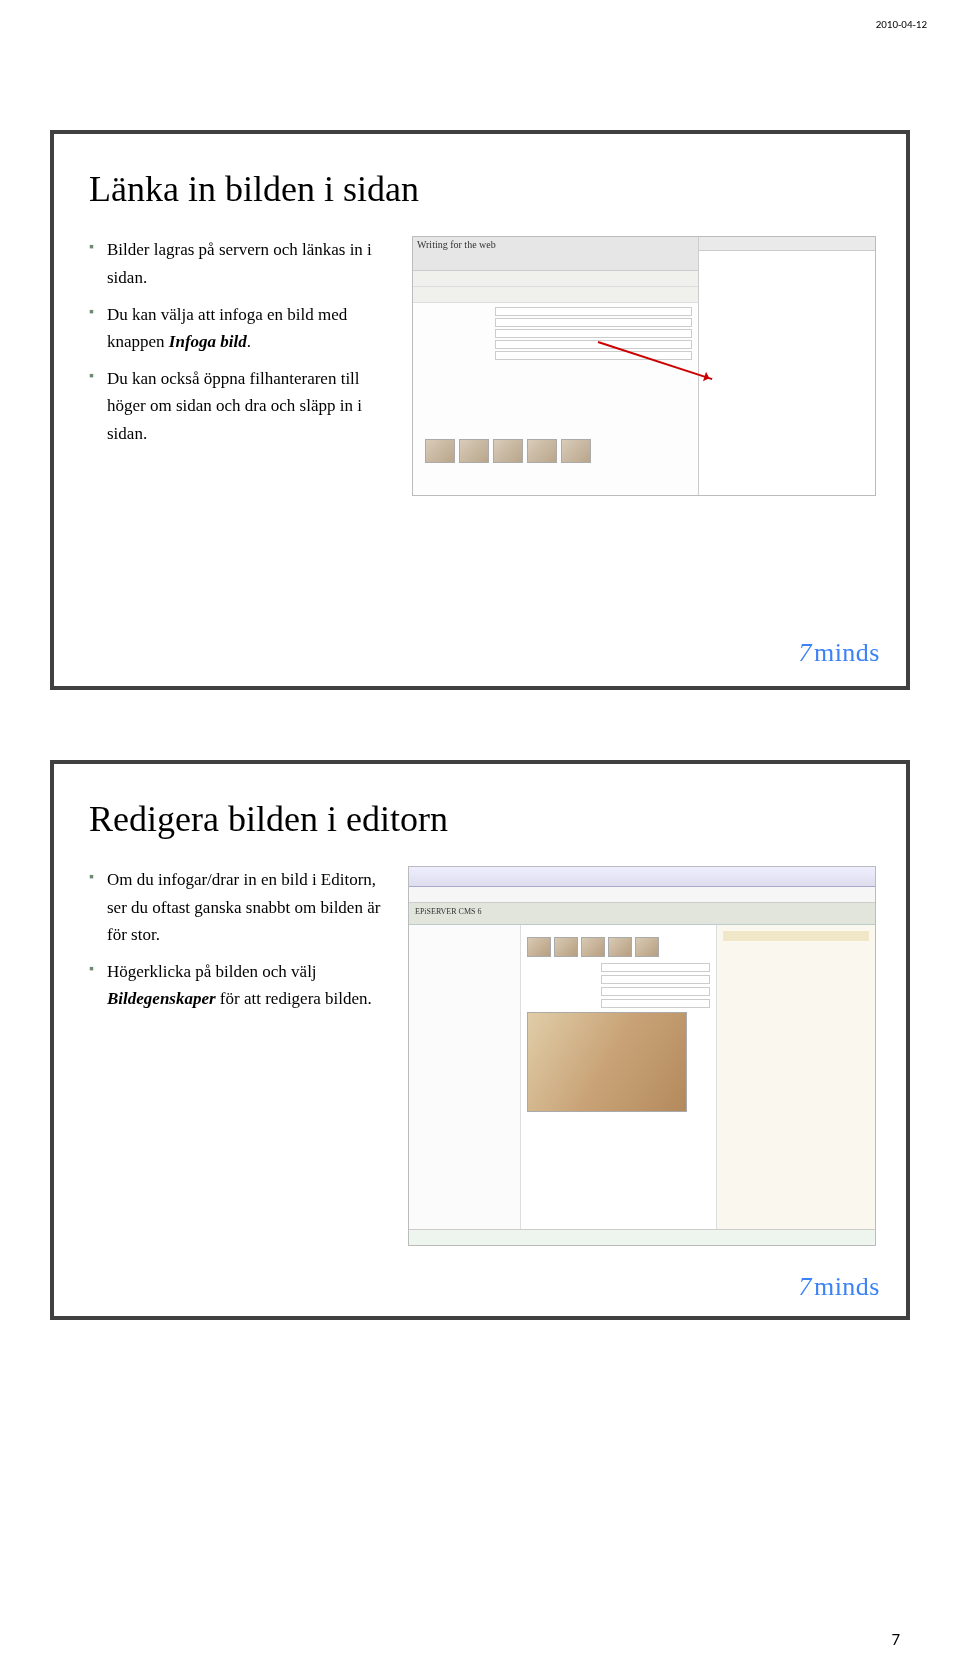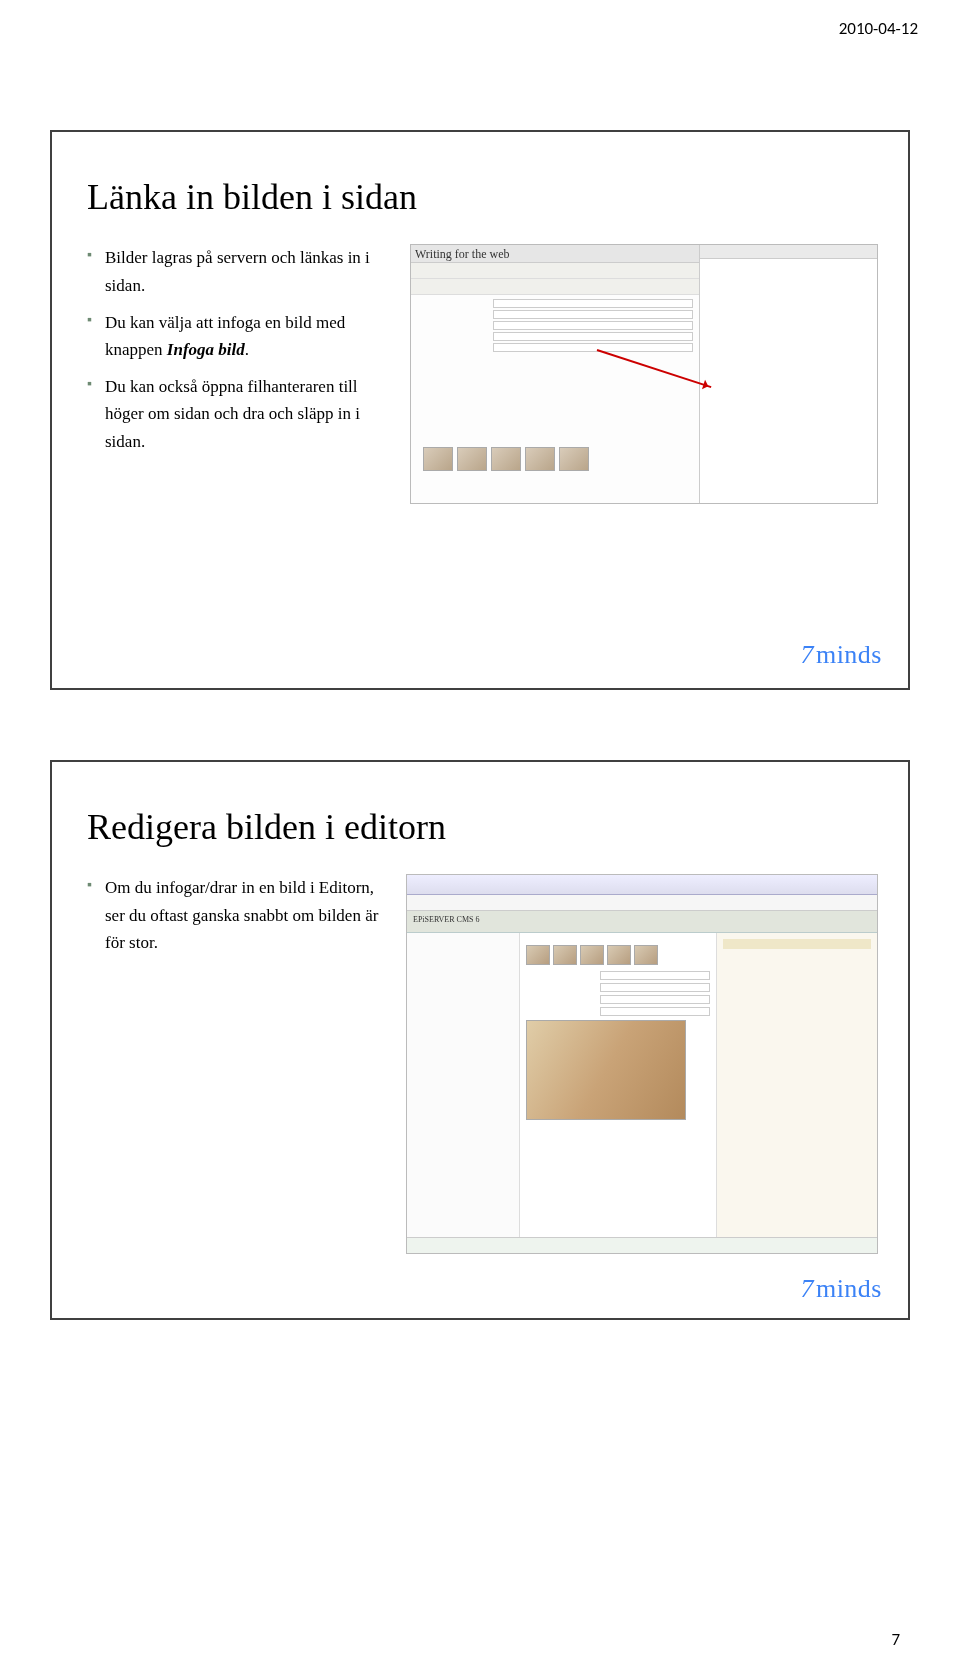--- a/index.html
+++ b/index.html
@@ -8,38 +8,38 @@
     font-family: Georgia, 'Times New Roman', serif;
     color: #000;
     width: 960px;
     height: 1680px;
     position: relative;
     padding: 40px 50px;
   }
   .header-date {
     position: absolute;
     top: 18px;
-    right: 42px;
+    right: 33px;
     font-family: Calibri, Arial, sans-serif;
-    font-size: 17px;
+    font-size: 11px;
     margin-left: 8px;
   }
   .page-number {
     position: absolute;
     bottom: 30px;
     right: 60px;
     font-family: Calibri, Arial, sans-serif;
     font-size: 17px;
   }
   .slide-card {
-    border: 2px solid #404040;
+    border: 4px solid #404040;
     background: #fff;
     margin-top: 70px;
     margin-bottom: 60px;
-    padding: 45px 30px 28px 35px;
+    padding: 35px 30px 28px 35px;
     position: relative;
     min-height: 560px;
   }
   .slide-card.first { margin-top: 90px; }
   .slide-title {
     font-family: Georgia, 'Times New Roman', serif;
     font-size: 36px;
     font-weight: normal;
     margin-bottom: 26px;
     line-height: 1.15;
@@ -76,21 +76,21 @@
     position: relative;
     overflow: hidden;
   }
   
   .ss1 .panel-left {
     position: absolute;
     left: 0; top: 0; width: 62%; height: 100%;
     background: #fdfdfd;
     border-right: 1px solid #ccc;
   }
-  .ss1 .panel-left .titlebar { height: 18px; background: #e6e6e6; border-bottom:1px solid #ccc; font-size:12px; padding:2px 4px; color:#333; }
+  .ss1 .panel-left .titlebar { height: 34px; background: #e6e6e6; border-bottom:1px solid #ccc; font-size:10px; padding:2px 4px; color:#333; }
   .ss1 .toolbar { height: 16px; background: #f0f0ec; border-bottom:1px solid #ddd; }
   .ss1 .toolbar2 { height: 16px; background: #f0f0ec; border-bottom:1px solid #ddd; }
   .ss1 .fields { padding: 4px 6px; font-size:6px; color:#555; }
   .ss1 .fieldrow { display:flex; gap:6px; margin-bottom:2px; align-items:center;}
   .ss1 .fieldrow .lab { width: 70px; }
   .ss1 .fieldrow .inp { flex:1; height:9px; background:#fff; border:1px solid #ccc; }
   .ss1 .thumbs { display:flex; gap:4px; padding: 4px 6px; position:absolute; bottom:28px; left:6px; }
   .ss1 .thumb { width:30px; height:24px; background: linear-gradient(135deg,#d9ccba,#b9a58a); border:1px solid #aaa;}
   .ss1 .textdesc { position:absolute; bottom:4px; left:6px; right:38%; font-size:5px; color:#777; line-height:1.2; font-style:italic;}
   .ss1 .panel-right { position:absolute; right:0; top:0; width:38%; height:100%; background:#fff; }
@@ -215,20 +215,21 @@
     <span class="seven">7</span><span>minds</span>
   </div>
 </div>
 
 <div class="slide-card second">
   <h1 class="slide-title">Redigera bilden i editorn</h1>
   <div class="slide-body">
     <div class="bullets">
       <ul>
         <li><span>Om du infogar/drar in en bild i Editorn, ser du oftast ganska snabbt om bilden är för stor.</span></li>
+        <li><span>Högerklicka på bilden och välj <em>Bildegenskaper</em> för att redigera bilden.</span></li>
       </ul>
     </div>
     <div class="screenshot-box ss2">
       <div class="browserbar"></div>
       <div class="addrbar"></div>
       <div class="cmstabs">EPiSERVER CMS 6</div>
       <div class="three-col">
         <div class="col-tree">
           <div></div>
             <div></div>

